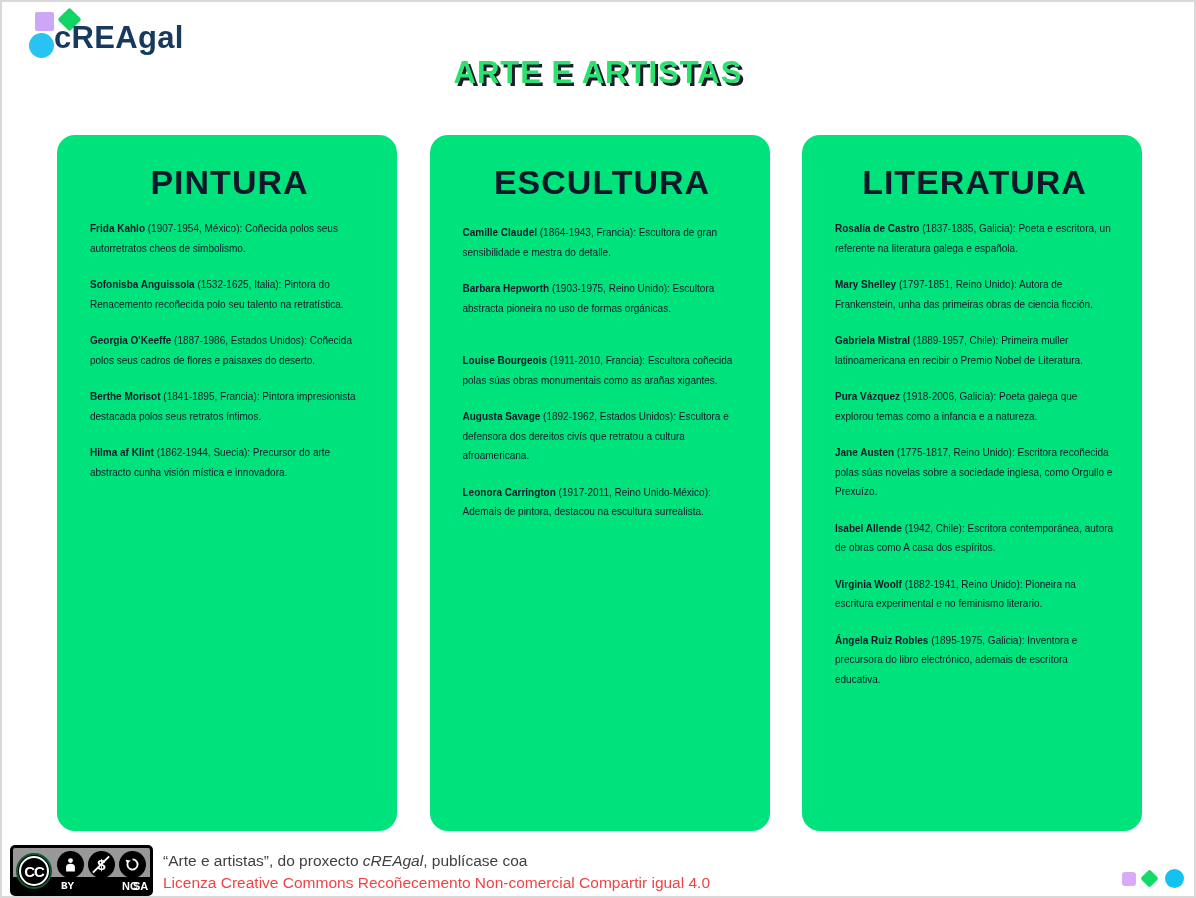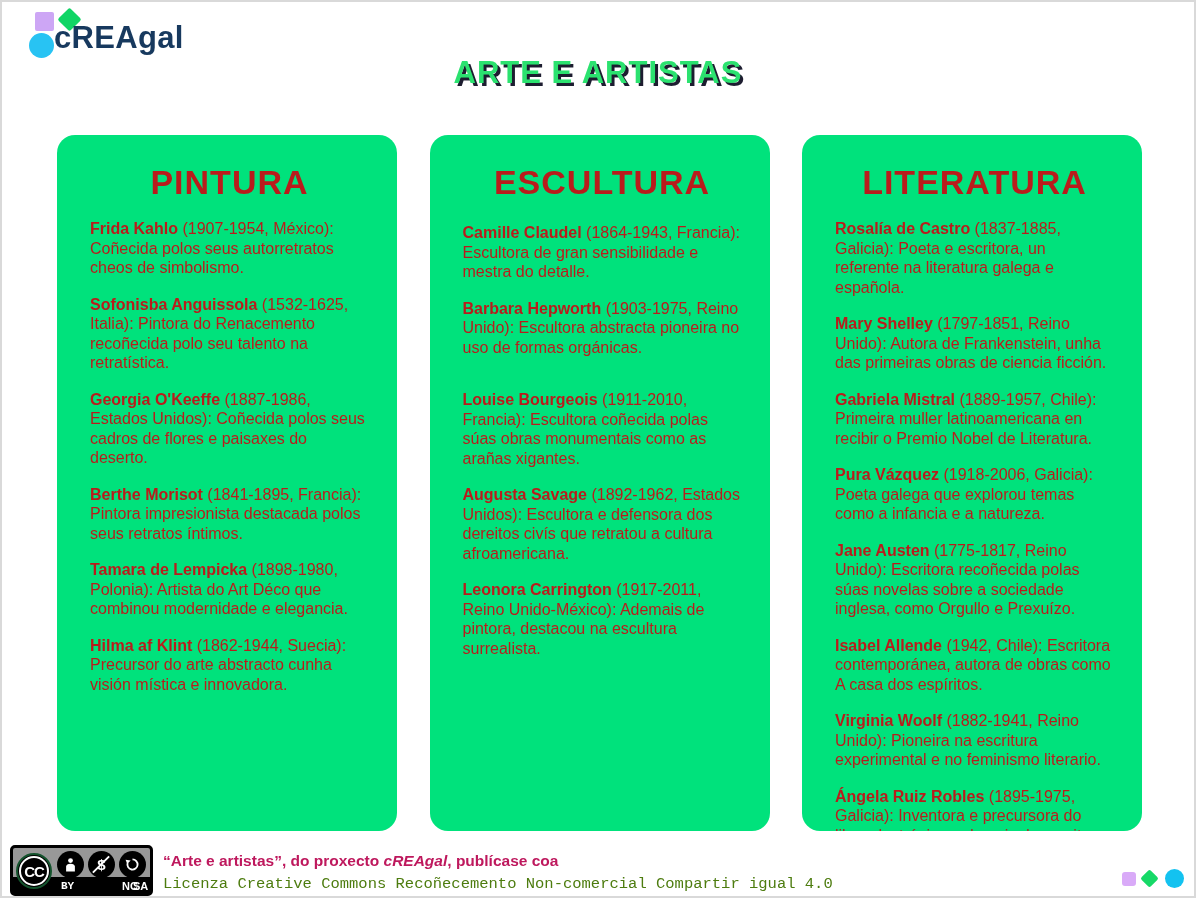--- a/index.html
+++ b/index.html
@@ -31,30 +31,30 @@
 
   
   .cards {
     position:absolute; top:133px; left:55px; width:1085px; height:696px;
     display:flex; justify-content:space-between;
   }
   .card {
     width:340px; height:696px;
     background:#00e27c;
     border-radius:18px;
-    color:#b91c1c;
+    color:#0f172a;
     padding:27px 28px 18px 33px;
     overflow:hidden;
   }
   .card-title {
     font-size:34px; font-weight:bold; letter-spacing:1px;
     text-align:center; line-height:40px;
     margin-bottom:17px;
   }
-  .entry { font-size:16px; line-height:19.5px; margin:0 0 17px; }
+  .entry { font-size:10px; line-height:19.5px; margin:0 0 17px; }
   .entry strong { font-weight:bold; }
   .card--escultura .entries { margin-top:21px; }
   .card--escultura .entry:nth-child(2) { margin-bottom:33px; }
 
   
   .cc-badge {
     position:absolute; left:8px; top:843px;
     width:143px; height:51px;
     background:#989898;
     border:3px solid #000;
@@ -75,23 +75,23 @@
   .disc-by { left:44px; }
   .disc-nc { left:75px; position:absolute; font-size:15px; font-weight:bold; }
   .disc-nc::after {
     content:""; position:absolute; left:12px; top:2px; width:2px; height:23px;
     background:#fff; transform:rotate(45deg);
   }
   .disc-sa { left:106px; }
   .cc-svg { width:17px; height:17px; display:block; }
 
   .footer-text { position:absolute; left:161px; top:848px; font-size:15.5px; color:#111; line-height:22px; }
-  .footer-line1 { color:#be185d;font-weight:bold; }
+  .footer-line1 { color:#404040; }
   .footer-line1 .it { font-style:italic; }
-  .license-link { color:#4d7c0f; cursor:pointer; text-decoration:none; display:inline-block;font-family:Liberation Mono, monospace; }
+  .license-link { color:#ef4444; cursor:pointer; text-decoration:none; display:inline-block; }
 
   .corner-shapes { position:absolute; right:10px; bottom:7px; width:62px; height:20px; }
   .shape-square  { position:absolute; left:0;  top:3px; width:14px; height:14px; background:#d9aaf8; border-radius:3px; }
   .shape-diamond { position:absolute; left:21px; top:3px; width:13px; height:13px; background:#16d967; transform:rotate(45deg); border-radius:2px; }
   .shape-circle  { position:absolute; left:43px; top:0;  width:19px; height:19px; background:#13c2f0; border-radius:50%; }
 </style>
 </head>
 <body>
 
 <div class="page">
@@ -106,21 +106,20 @@
   <h1 class="page-title">ARTE E ARTISTAS</h1>
 
   <div class="cards">
     <section class="card card--pintura">
       <h2 class="card-title">PINTURA</h2>
       <div class="entries">
           <p class="entry"><strong>Frida Kahlo</strong> (1907-1954, México): Coñecida polos seus autorretratos cheos de simbolismo.</p>
           <p class="entry"><strong>Sofonisba Anguissola</strong> (1532-1625, Italia): Pintora do Renacemento recoñecida polo seu talento na retratística.</p>
           <p class="entry"><strong>Georgia O'Keeffe</strong> (1887-1986, Estados Unidos): Coñecida polos seus cadros de flores e paisaxes do deserto.</p>
           <p class="entry"><strong>Berthe Morisot</strong> (1841-1895, Francia): Pintora impresionista destacada polos seus retratos íntimos.</p>
-          <p class="entry"><strong>Tamara de Lempicka</strong> (1898-1980, Polonia): Artista do Art Déco que combinou modernidade e elegancia.</p>
           <p class="entry"><strong>Hilma af Klint</strong> (1862-1944, Suecia): Precursor do arte abstracto cunha visión mística e innovadora.</p>
         </div>
     </section>
     <section class="card card--escultura">
       <h2 class="card-title">ESCULTURA</h2>
       <div class="entries">
           <p class="entry"><strong>Camille Claudel</strong> (1864-1943, Francia): Escultora de gran sensibilidade e mestra do detalle.</p>
           <p class="entry"><strong>Barbara Hepworth</strong> (1903-1975, Reino Unido): Escultora abstracta pioneira no uso de formas orgánicas.</p>
           <p class="entry"><strong>Louise Bourgeois</strong> (1911-2010, Francia): Escultora coñecida polas súas obras monumentais como as arañas xigantes.</p>
           <p class="entry"><strong>Augusta Savage</strong> (1892-1962, Estados Unidos): Escultora e defensora dos dereitos civís que retratou a cultura afroamericana.</p>

